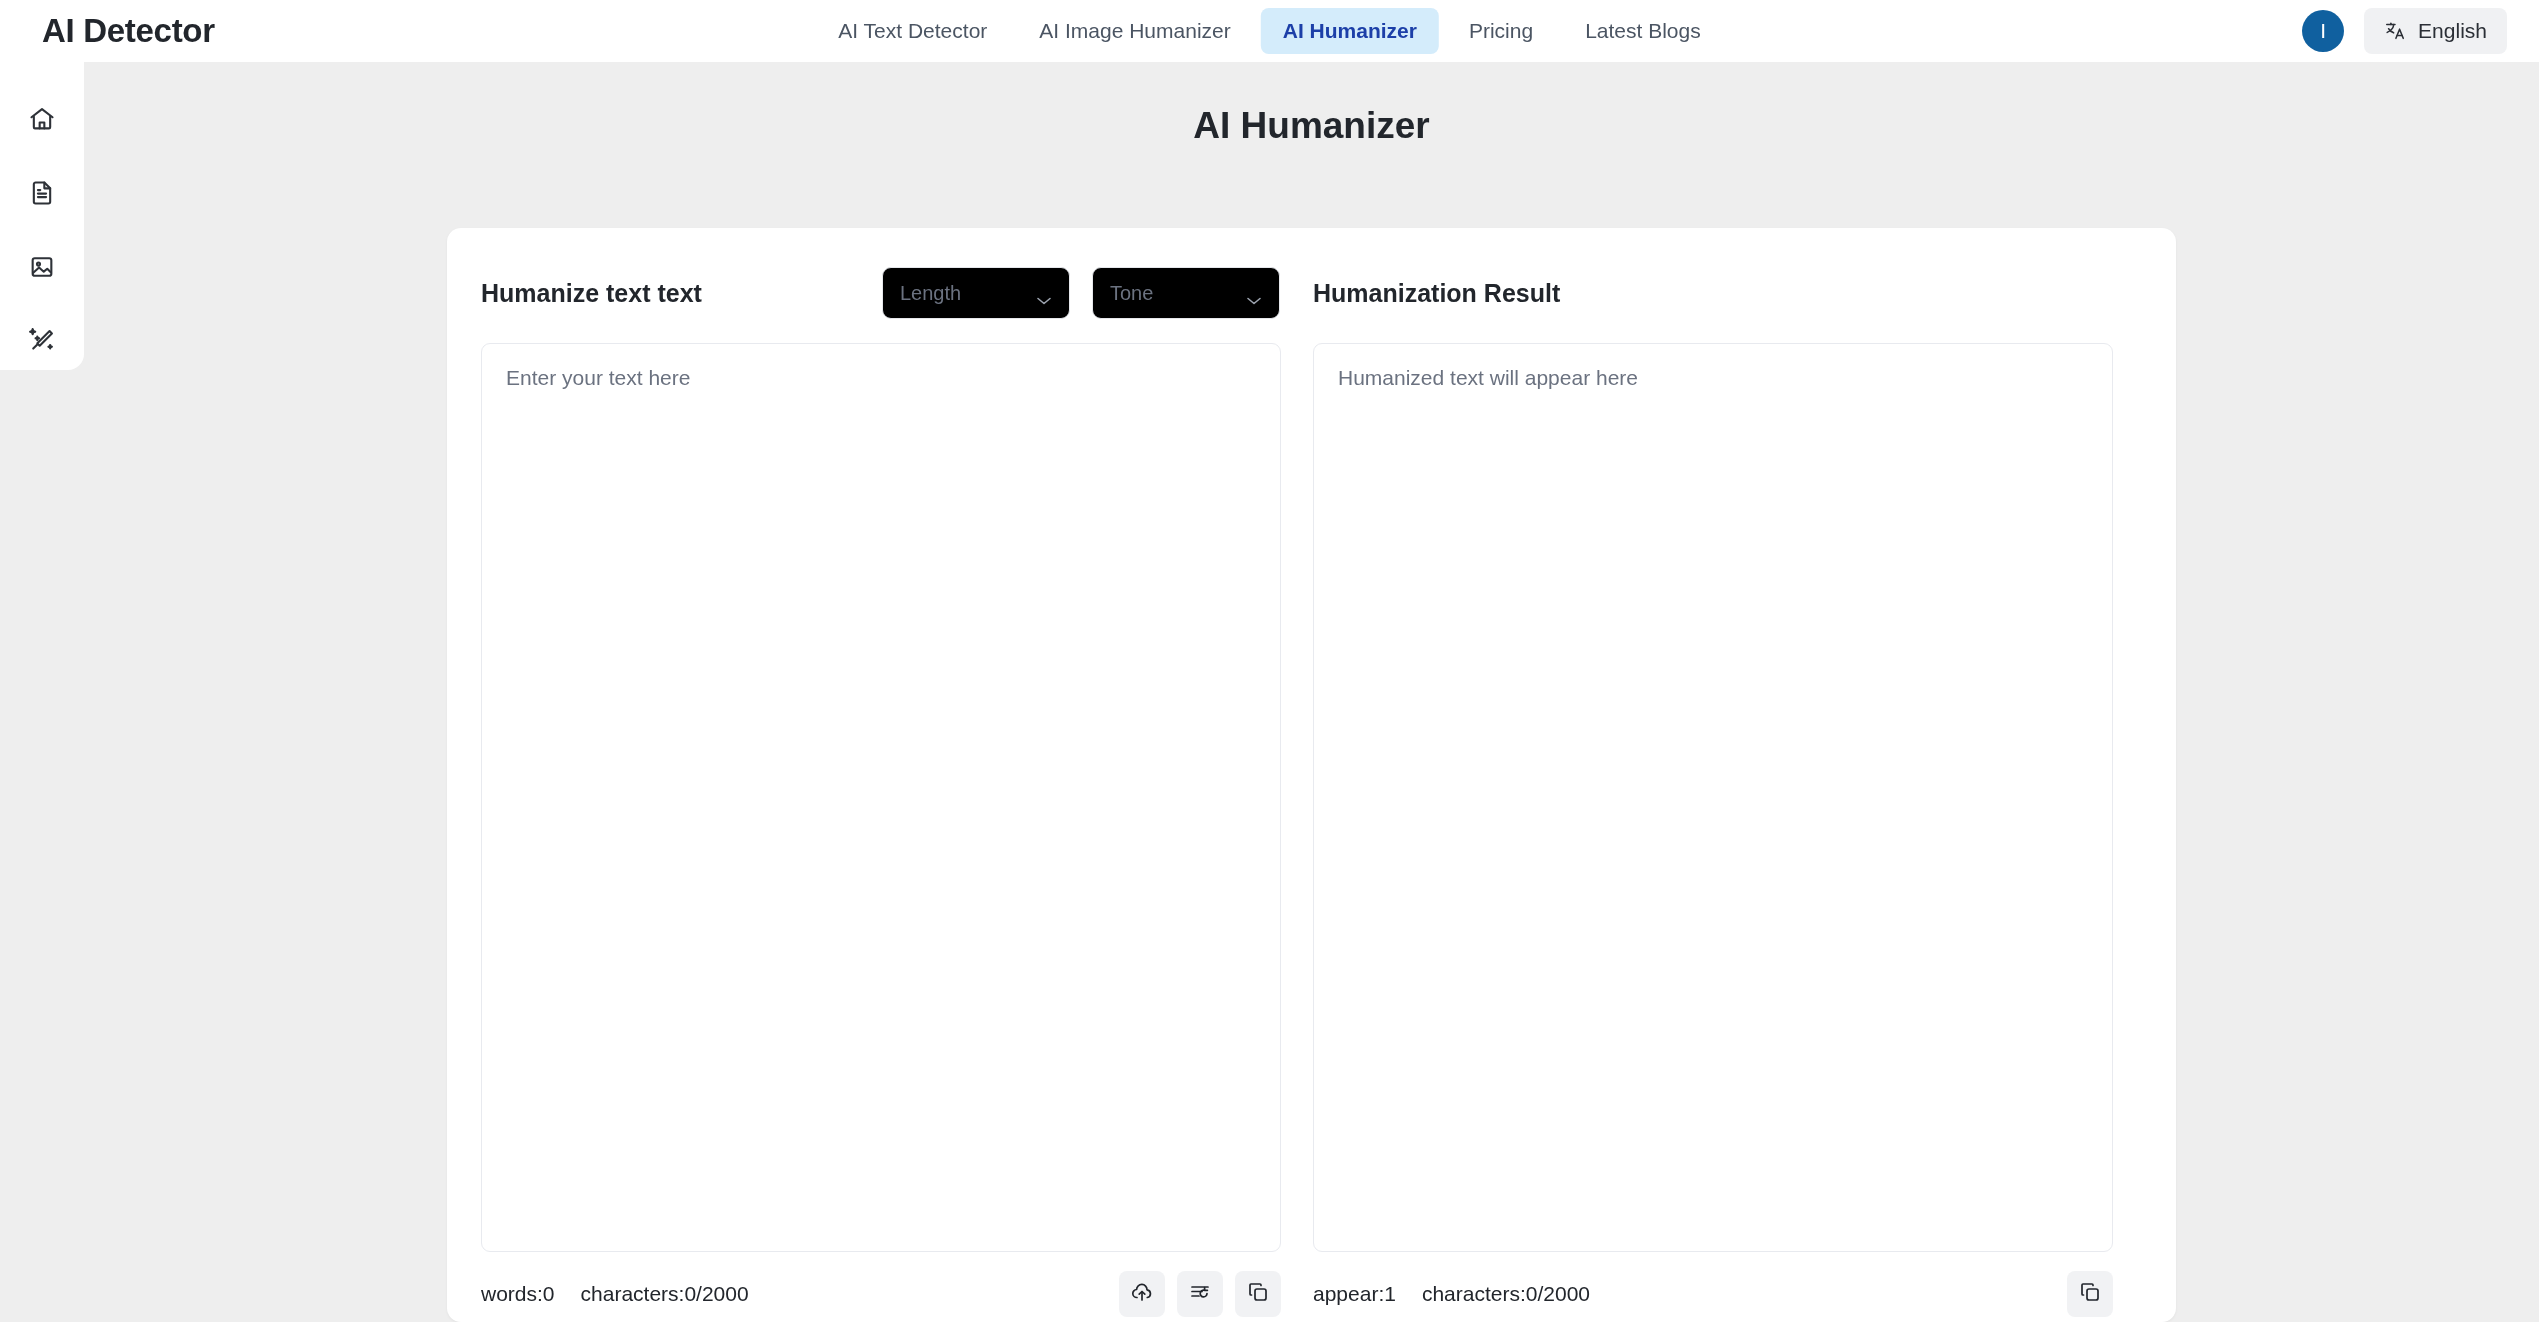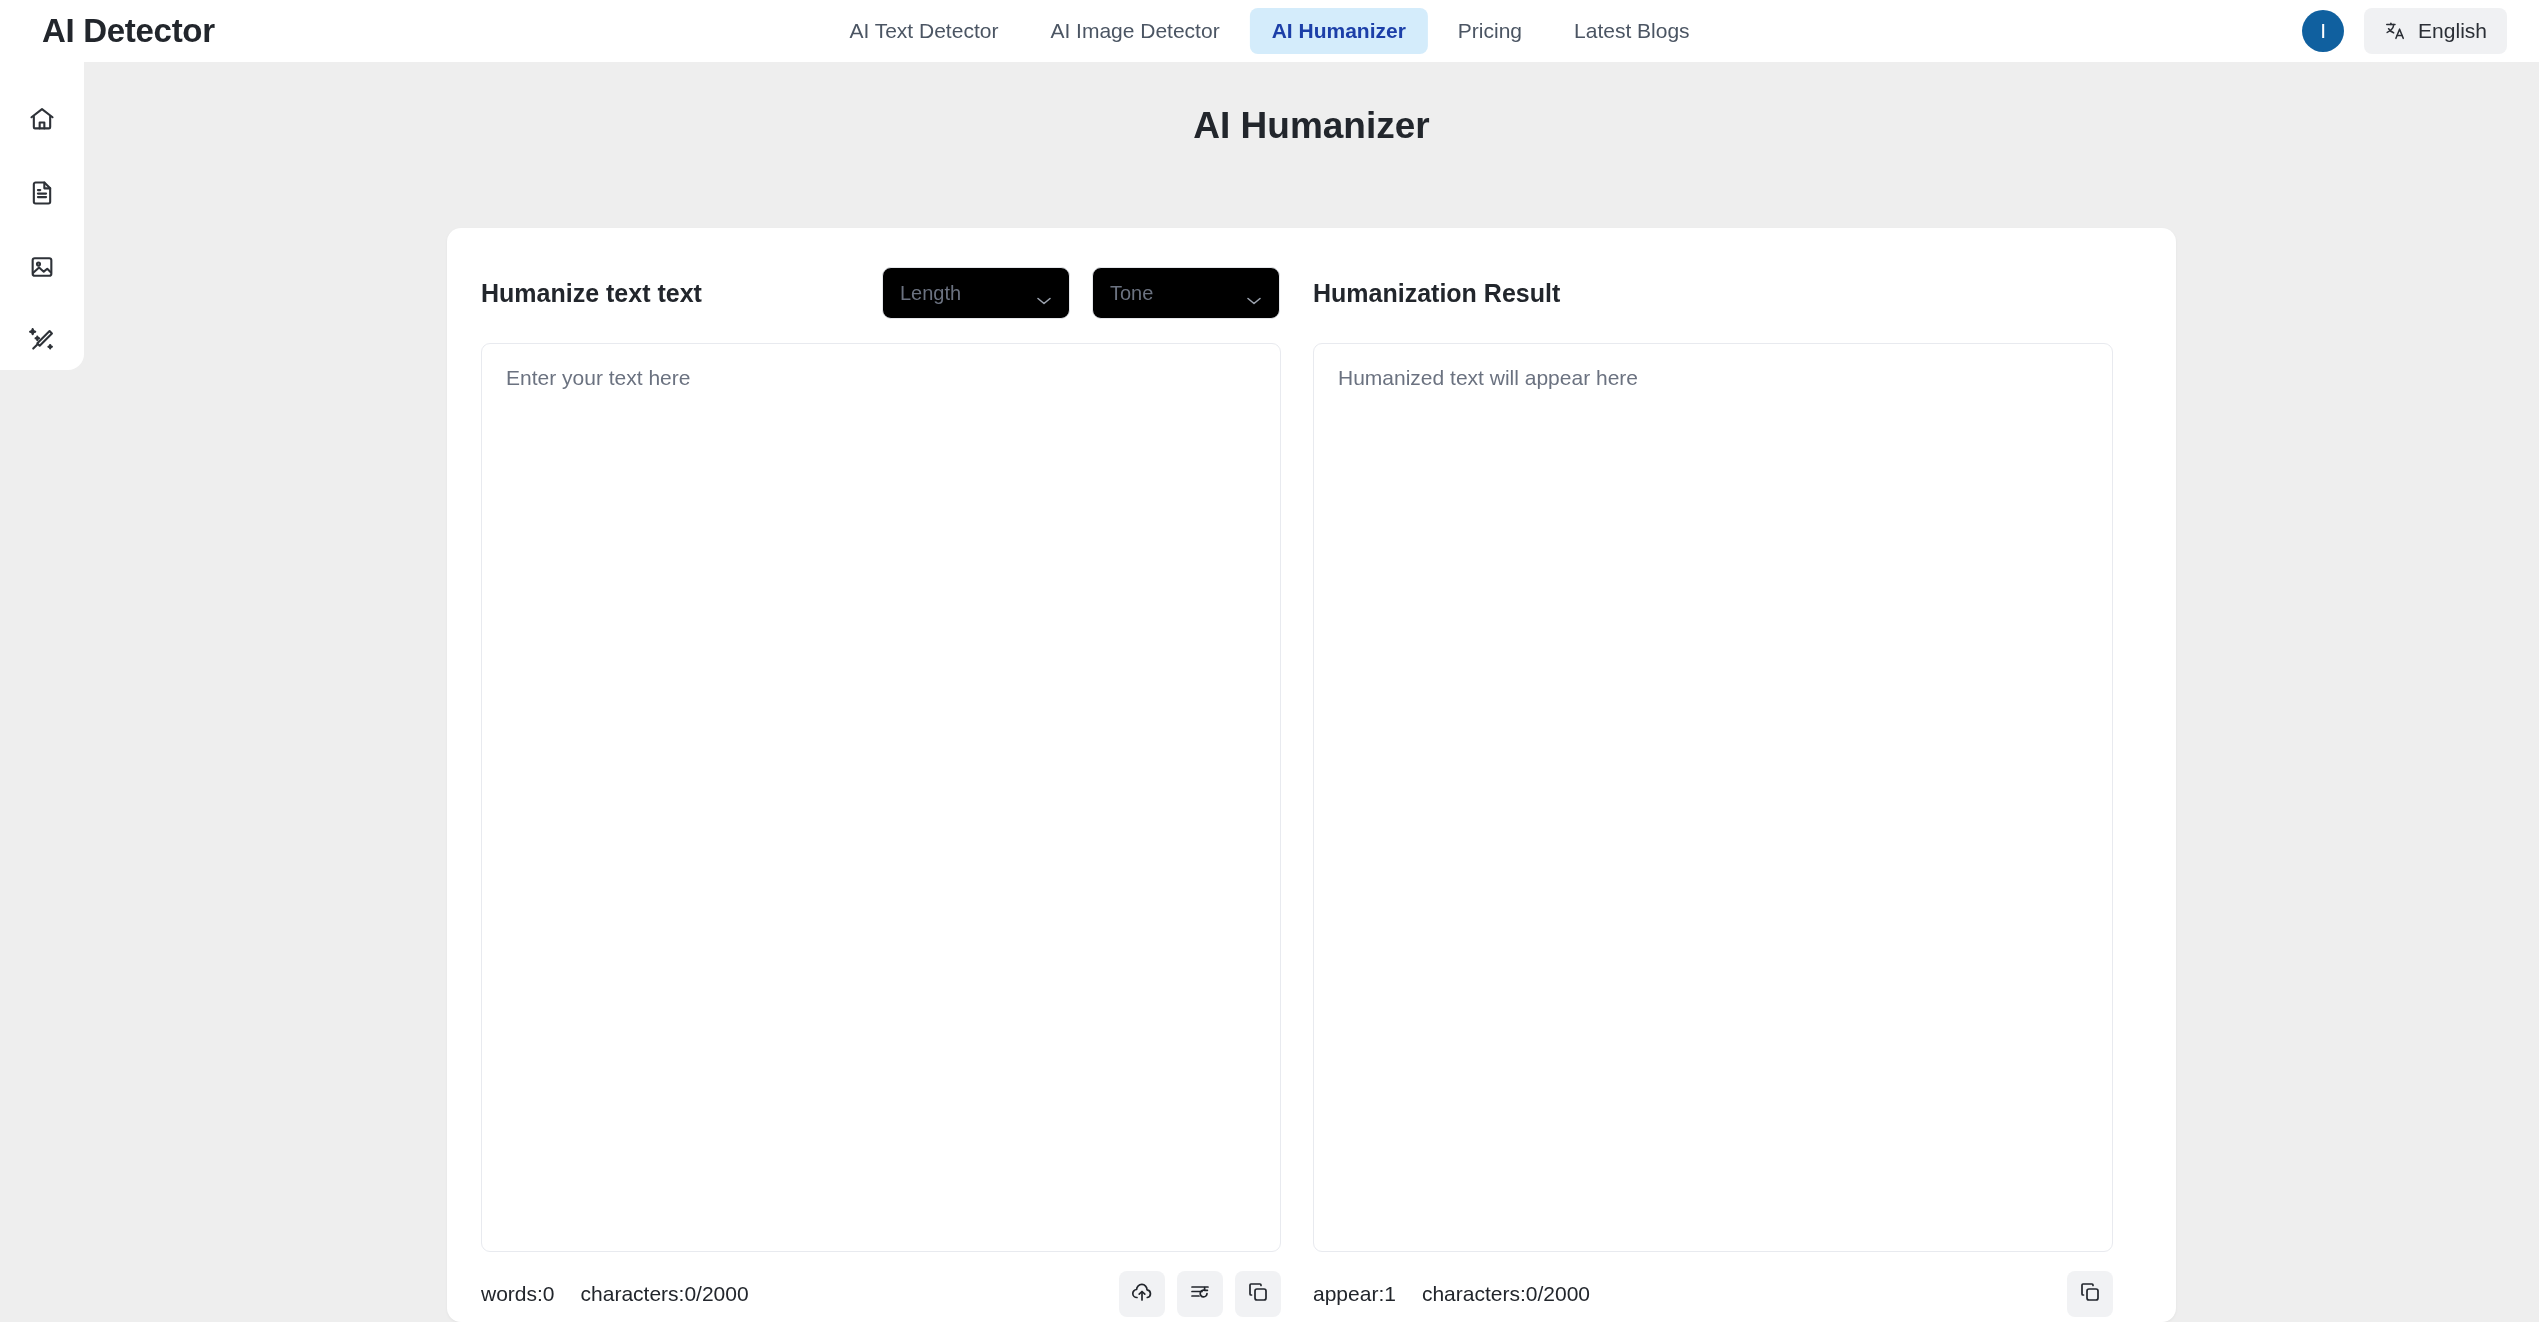--- a/index.html
+++ b/index.html
@@ -231,21 +231,21 @@
   }
 </style>
 </head>
 <body>
 
 <div class="header">
   <div class="brand">AI Detector</div>
 
   <nav class="nav">
     <div class="nav-item">AI Text Detector</div>
-    <div class="nav-item">AI Image Detector</div>
+    <div class="nav-item">AI Image Humanizer</div>
     <div class="nav-item active">AI Humanizer</div>
     <div class="nav-item">Pricing</div>
     <div class="nav-item">Latest Blogs</div>
   </nav>
 
   <div class="header-right">
     <div class="avatar">I</div>
     <div class="lang-btn">
       <span>
         <svg width="22" height="22" viewBox="0 0 24 24" fill="none" stroke="currentColor" stroke-width="1.7" stroke-linecap="round" stroke-linejoin="round">

